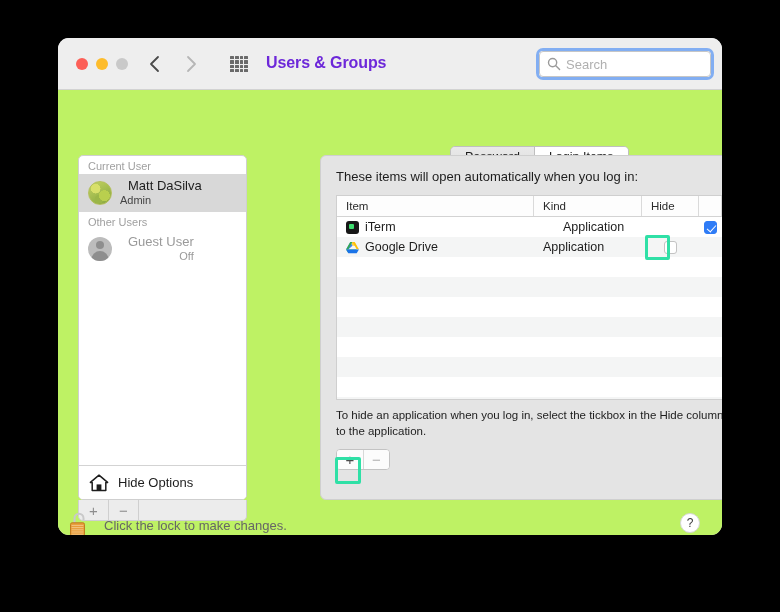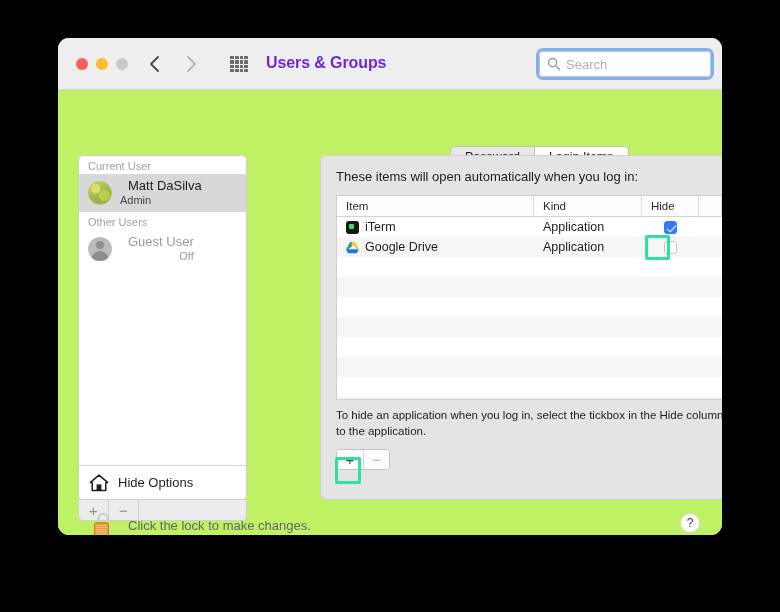--- a/index.html
+++ b/index.html
@@ -300,21 +300,21 @@
   .th.col-item { width: 197px; }
   .th.col-kind { width: 108px; }
   .th.col-hide { width: 57px; }
   .th.col-pad1 { width: 23px; }
 
   .trow {
     display: flex;
     height: 20px;
     align-items: center;
   }
-  .trow.odd  { background: #ffffff; }
+  .trow.odd  { background: #ffffff; gap: 20px; }
   .trow.even { background: #f4f5f5; }
 
   .cell-item {
     width: 197px;
     display: flex;
     align-items: center;
     padding-left: 9px;
     font-size: 12.5px;
     color: #1d1d1d;
   }
@@ -410,21 +410,21 @@
     font-size: 15px;
     color: #4a4a4a;
     line-height: 1;
     background: #fcfcfc;
   }
   #addremove .ar-btn.minus { color: #b0b0b0; border-left: 1px solid #d8d8d8; }
 
   
   #lock-row {
     position: absolute;
-    left: 32px; top: 420px;
+    left: 8px; top: 420px;
     display: flex;
     align-items: center;
   }
   #lock-icon { width: 26px; height: 30px; margin-right: 12px; }
   #lock-text { font-size: 13px; color: #666666; }
 
   #help-button {
     position: absolute;
     right: 22px; top: 423px;
     width: 20px; height: 20px;

